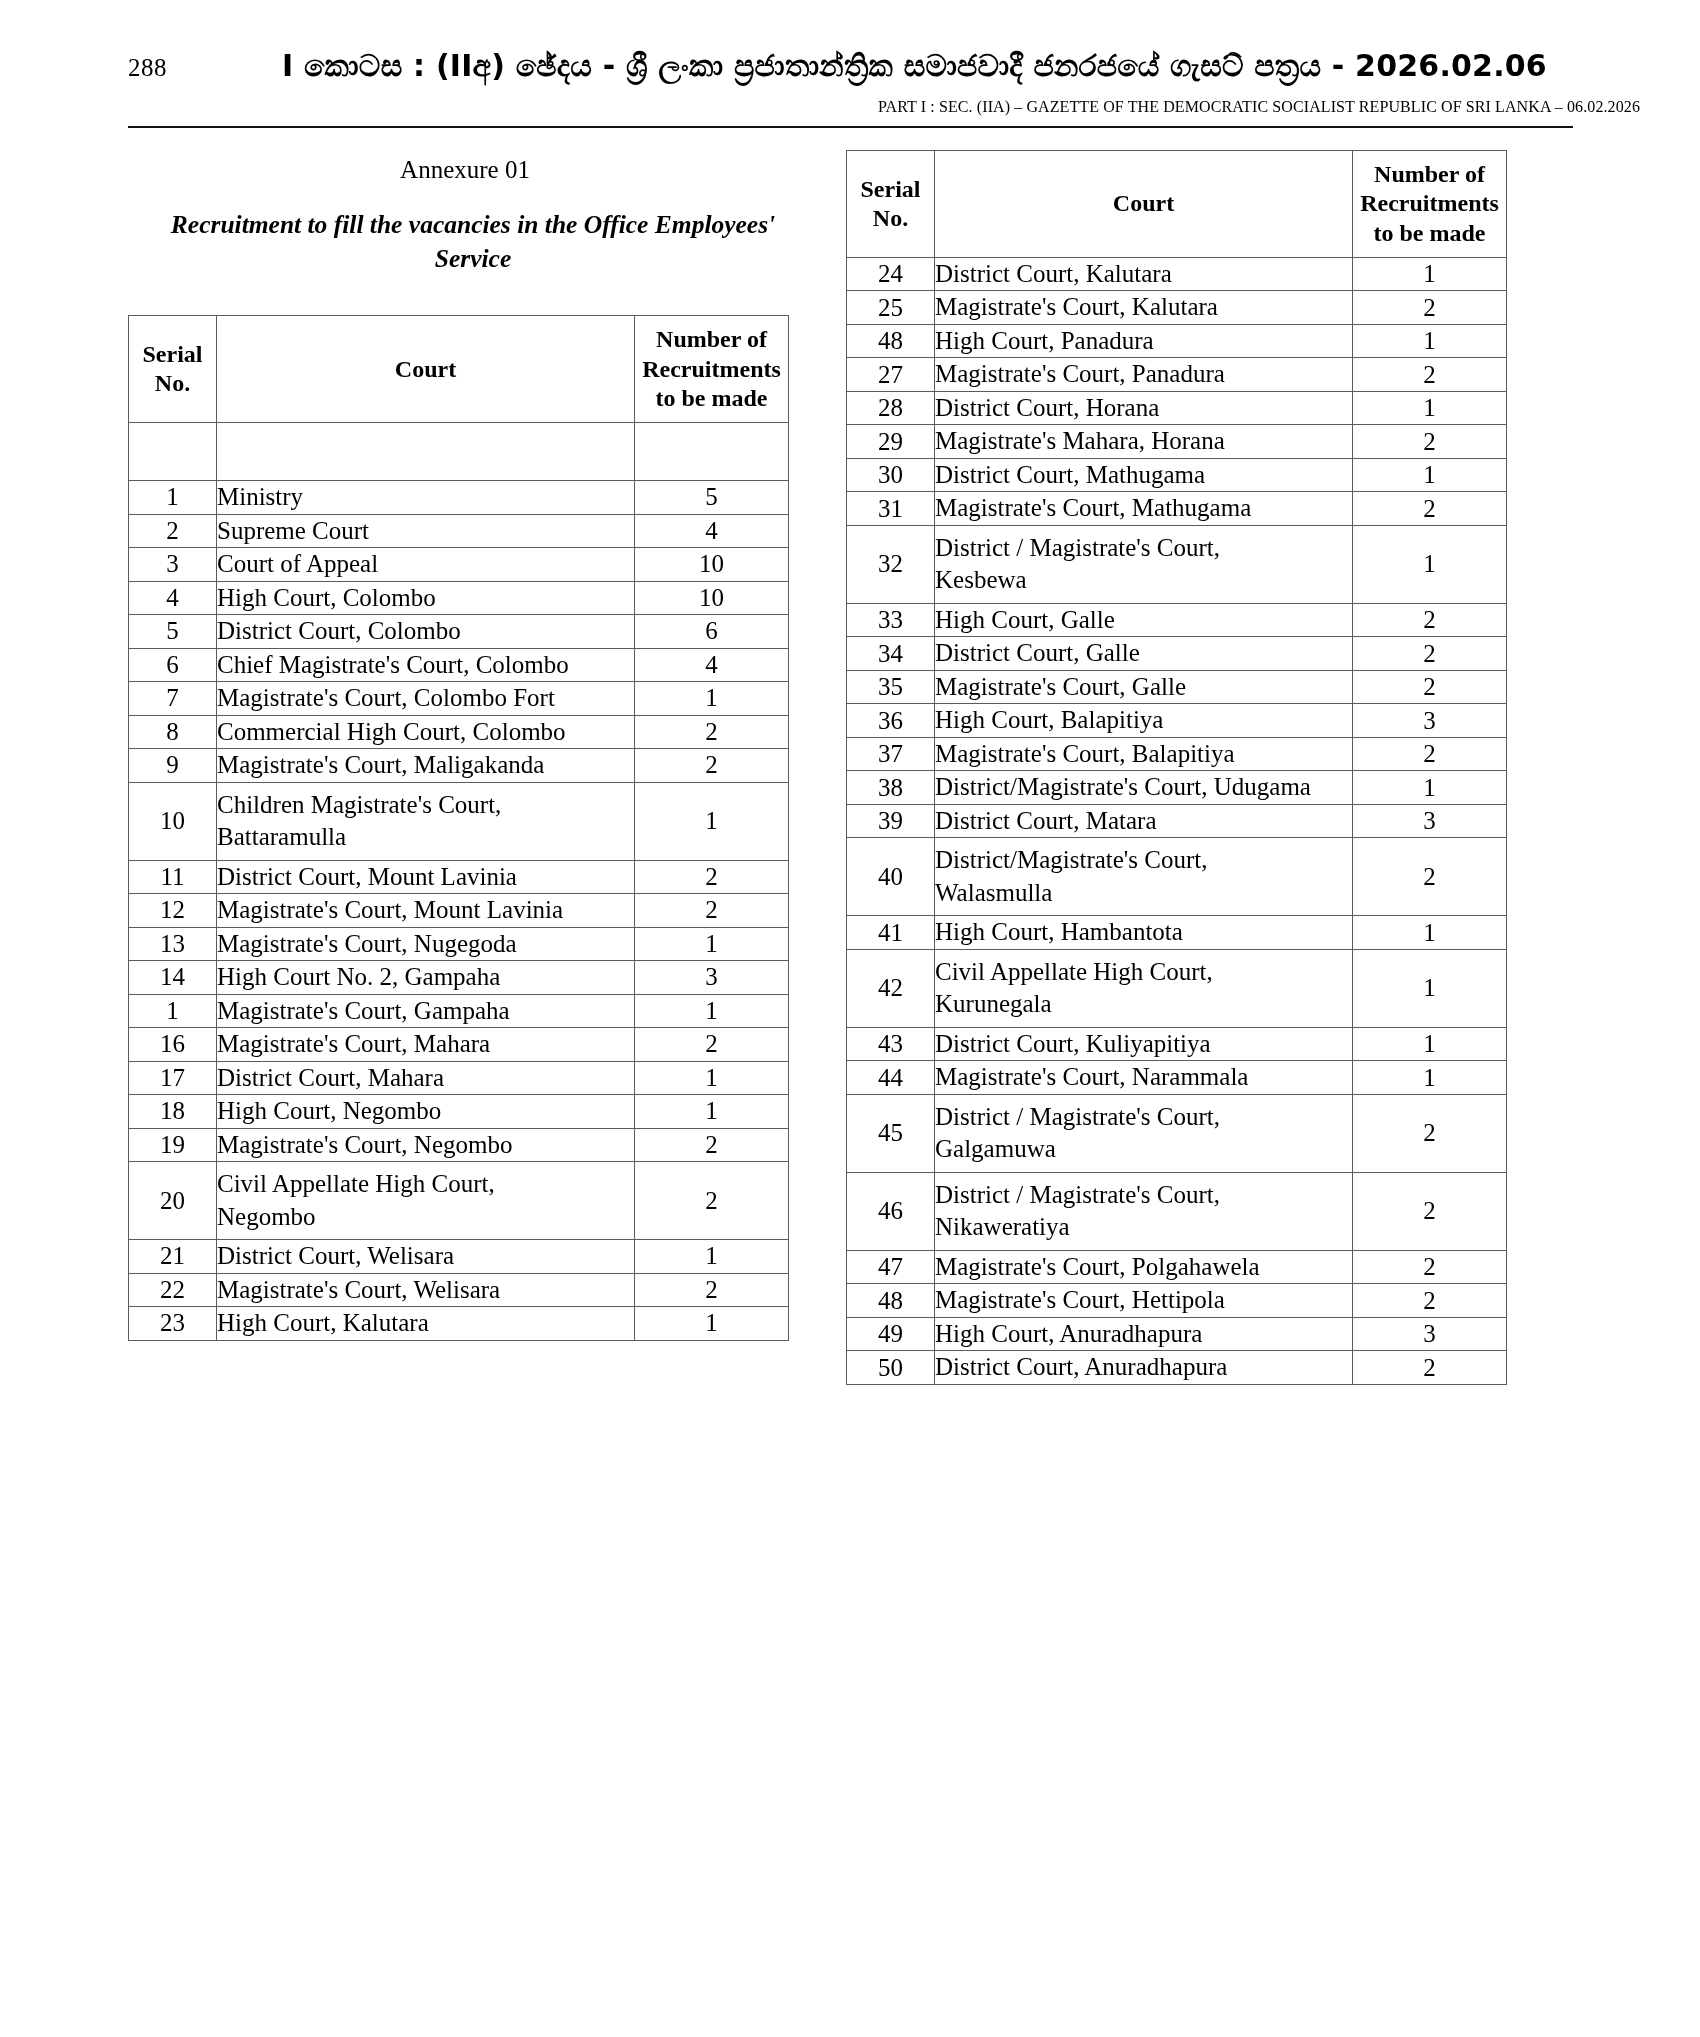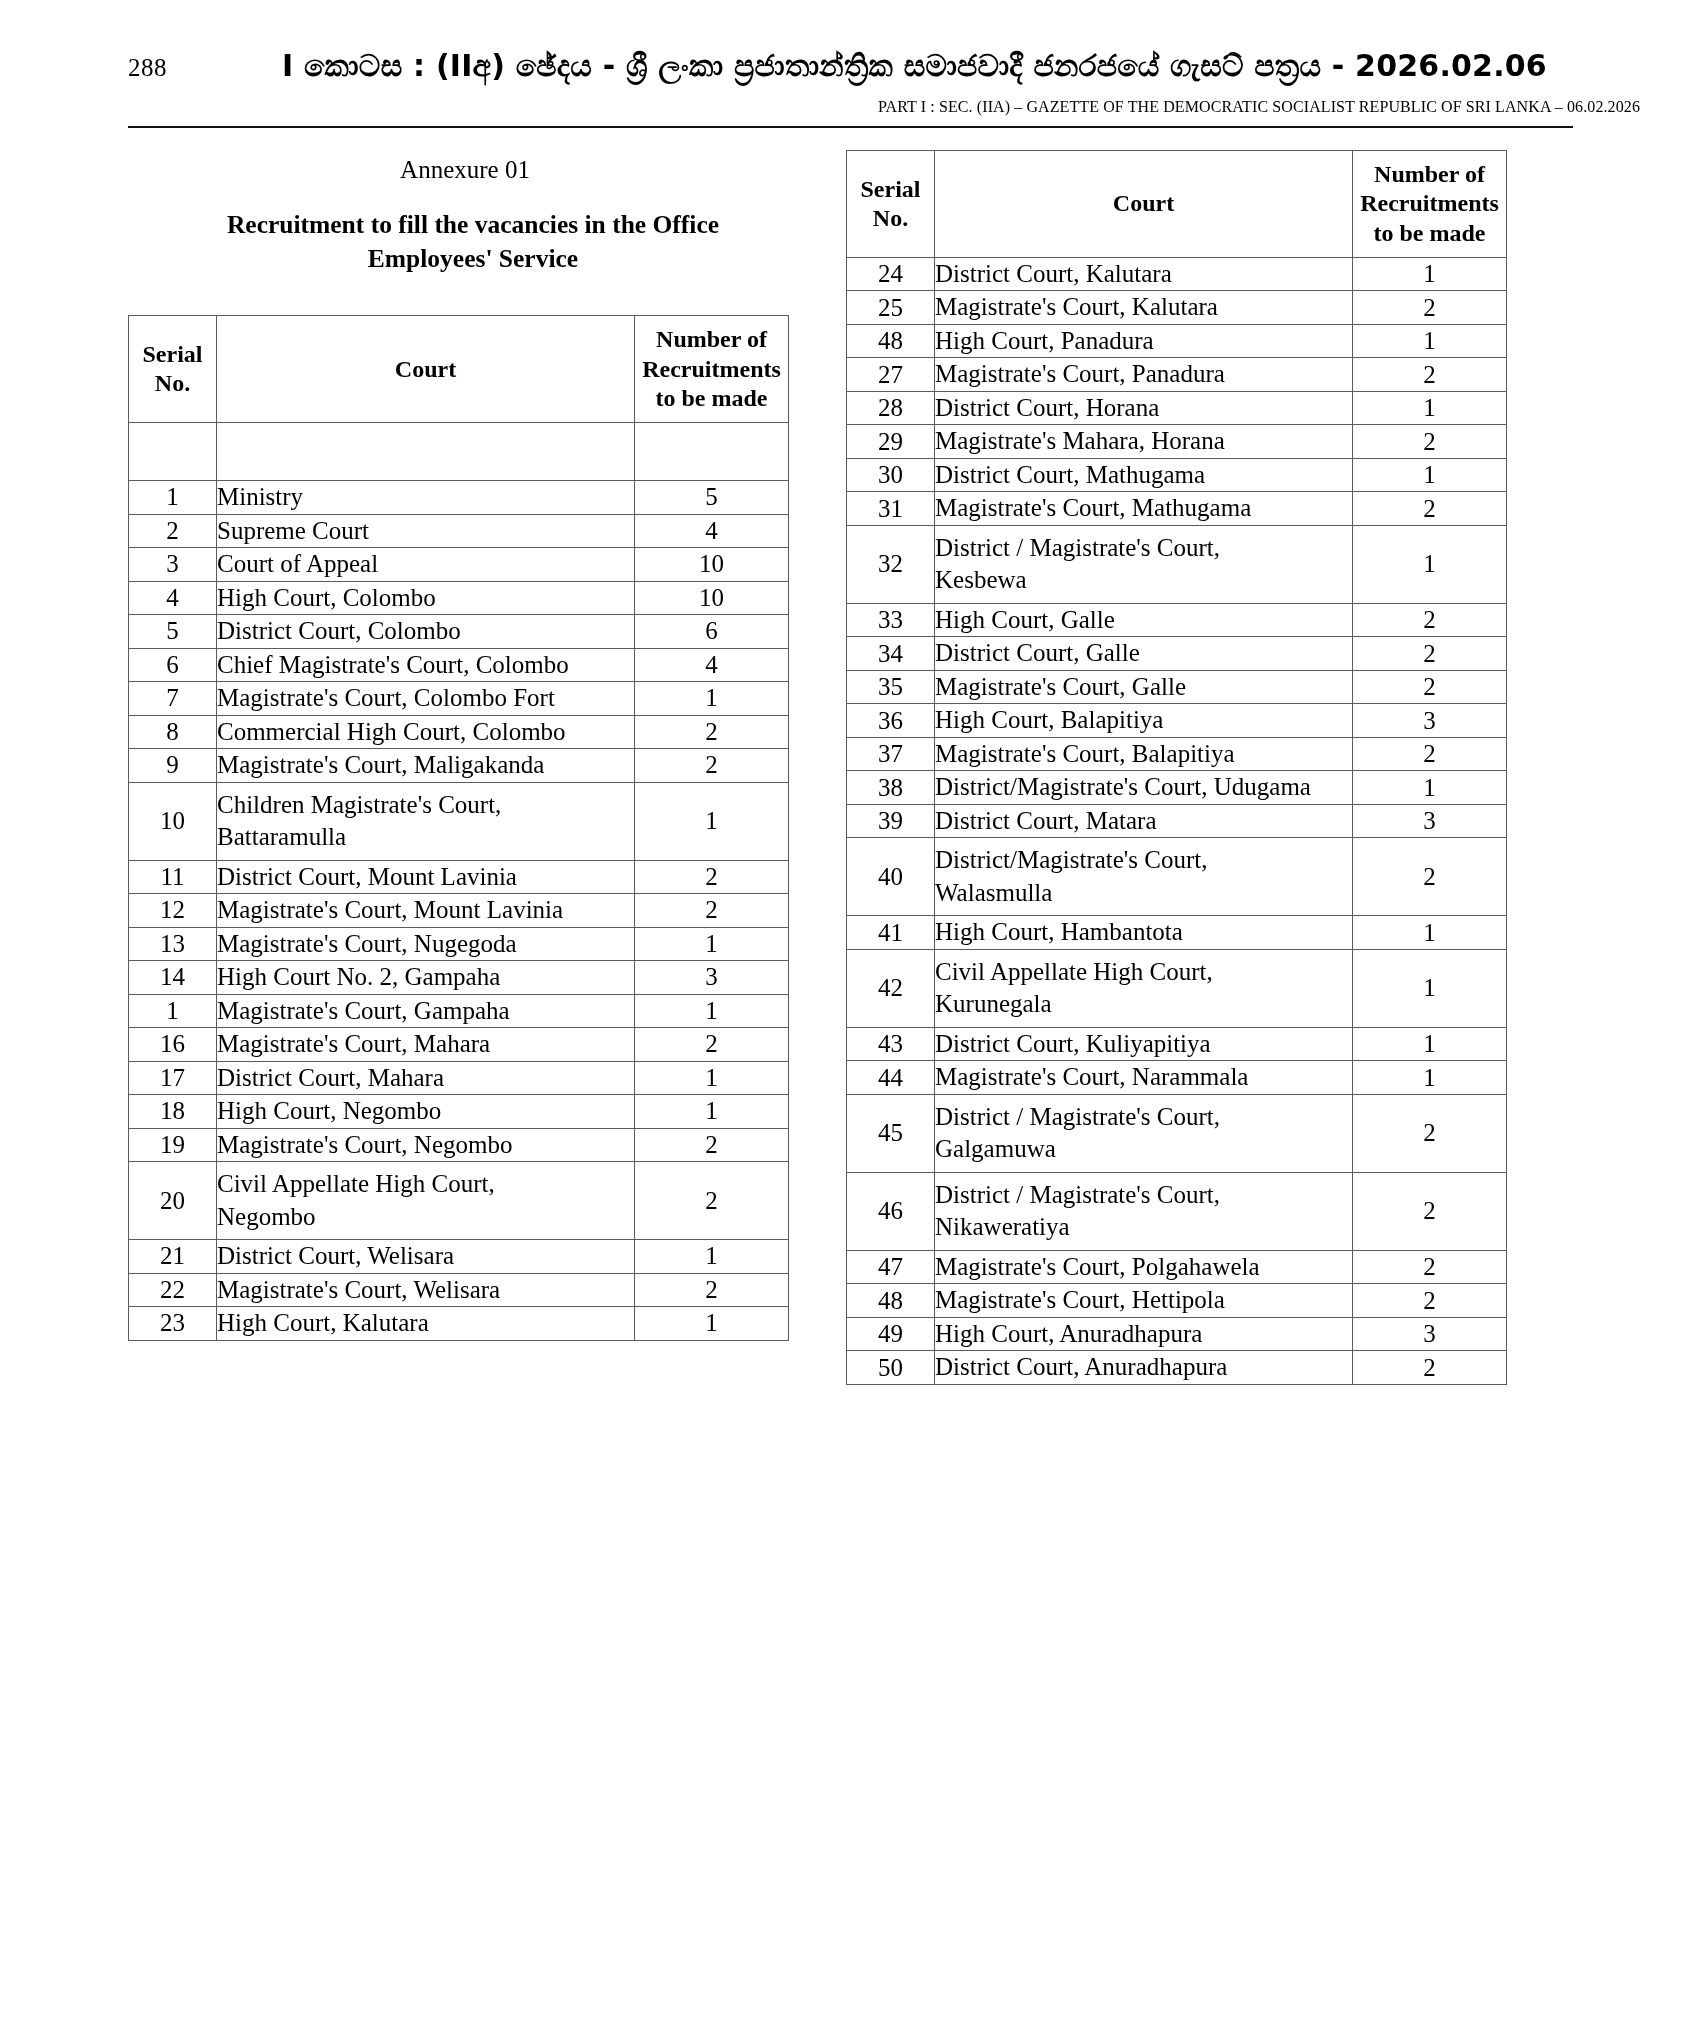--- a/index.html
+++ b/index.html
@@ -101,20 +101,21 @@
     margin-bottom: 24px;
     padding-right: 16px;
   }
   .section-title {
     text-align: center;
     font-size: 25.5px;
     font-weight: bold;
     line-height: 1.32;
     margin: 0 34px 40px 34px;
     font-family: "Liberation Serif", serif;
+    font-style: italic;
   }
 
   
   table.gz {
     border-collapse: collapse;
     width: 660px;
     table-layout: fixed;
     font-family: "Liberation Serif", serif;
   }
   table.gz.right-tbl { width: 660px; }

